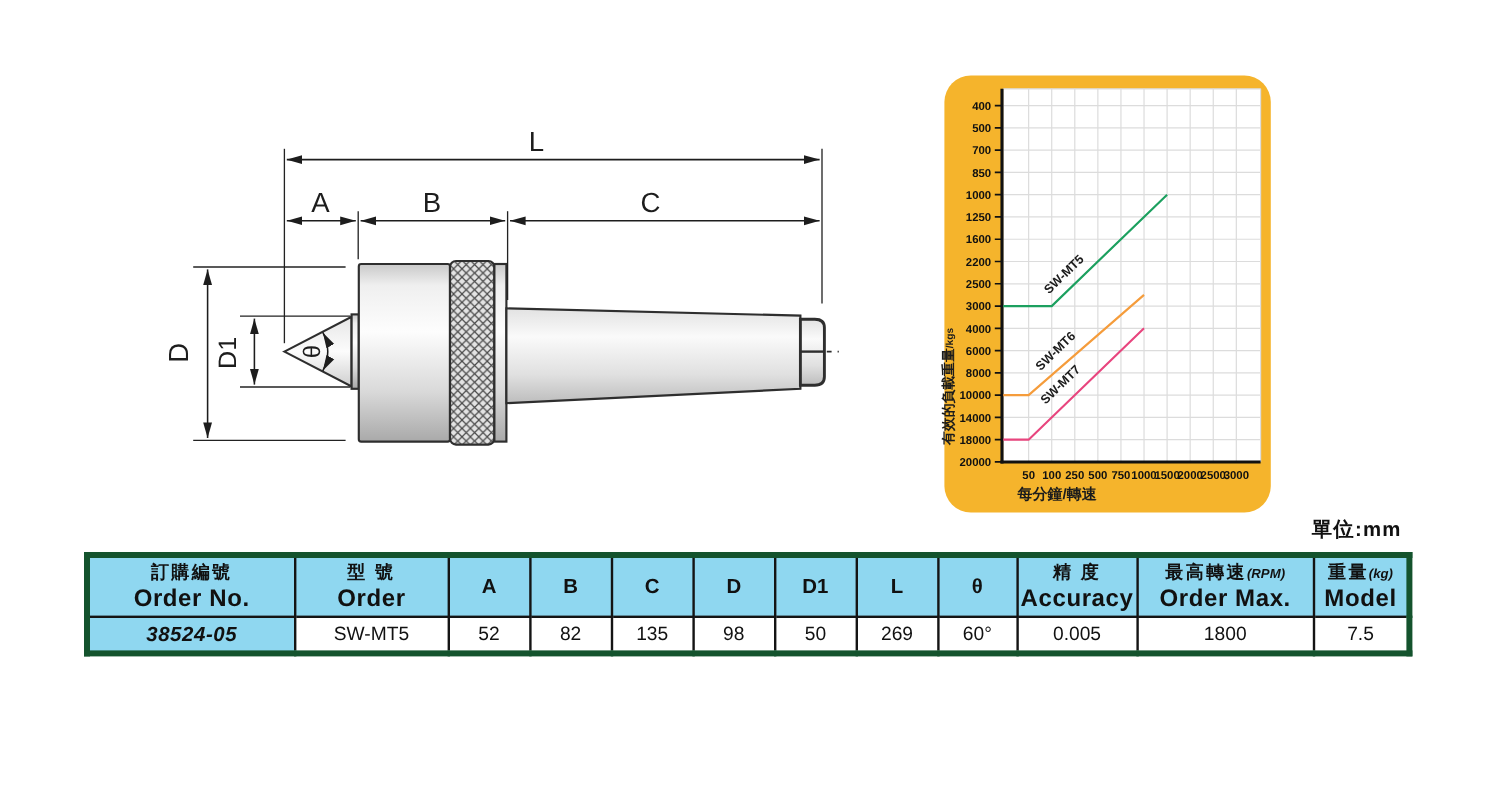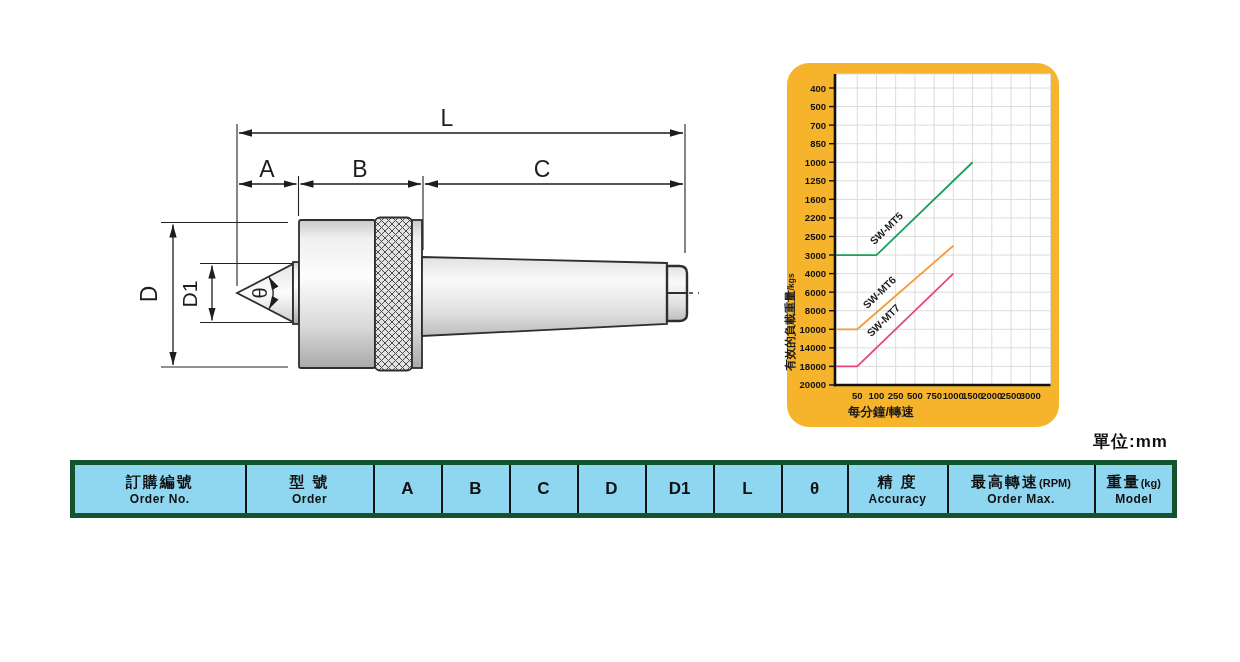--- a/index.html
+++ b/index.html
@@ -9,22 +9,22 @@
   #chart-svg{position:absolute;left:778px;top:55px;}
   #unit-label{position:absolute;top:430px;right:72px;font-size:17px;font-weight:bold;letter-spacing:1px;}
   #spec-table{position:absolute;left:70px;top:460px;border-collapse:collapse;table-layout:fixed;
               border:5px solid #14532d;}
   #spec-table th,#spec-table td{border:2px solid #141414;text-align:center;vertical-align:middle;padding:0;}
   #spec-table th{height:48px;background:var(--blue,#8FD7F0);}
   #spec-table td{height:27px;background:#fff;font-size:16px;}
   #spec-table td.blue{background:var(--blue,#8FD7F0);}
   #spec-table td.order{font-weight:bold;font-style:italic;font-size:17px;letter-spacing:0.5px;}
   .zh{font-size:15px;font-weight:bold;letter-spacing:2px;line-height:1.45;white-space:nowrap;}
-  .zh .note{font-size:11px;letter-spacing:0;}
-  .en{font-size:12px;font-weight:bold;letter-spacing:0.5px;line-height:1.15;white-space:nowrap;}
+  .zh .note{font-size:11px;letter-spacing:0;font-style:italic;}
+  .en{font-size:20px;font-weight:bold;letter-spacing:0.5px;line-height:1.15;white-space:nowrap;}
   .letter{font-size:17px;font-weight:bold;}
 </style>
 </head>
 <body>
 
 <div id="canvas">
 
   <svg id="drawing-svg" width="600" height="310" viewBox="120 85 600 310">
     <defs>
       <marker id="arrow" viewBox="0 0 12 8" refX="12" refY="4" markerWidth="13" markerHeight="8.7" markerUnits="userSpaceOnUse" orient="auto-start-reverse">
@@ -251,16 +251,30 @@
             <div class="zh">最高轉速<span class="note">(RPM)</span></div>
             <div class="en">Order Max.</div>
           </th>
           <th>
             <div class="zh">重量<span class="note">(kg)</span></div>
             <div class="en">Model</div>
           </th>
         </tr>
       </thead>
     <tbody id="spec-body">
+        <tr>
+          <td class="order blue">38524-05</td>
+          <td>SW-MT5</td>
+          <td>52</td>
+          <td>82</td>
+          <td>135</td>
+          <td>98</td>
+          <td>50</td>
+          <td>269</td>
+          <td>60°</td>
+          <td>0.005</td>
+          <td>1800</td>
+          <td>7.5</td>
+        </tr>
       </tbody>
   </table>
 
 </div>
 
 </body></html>

